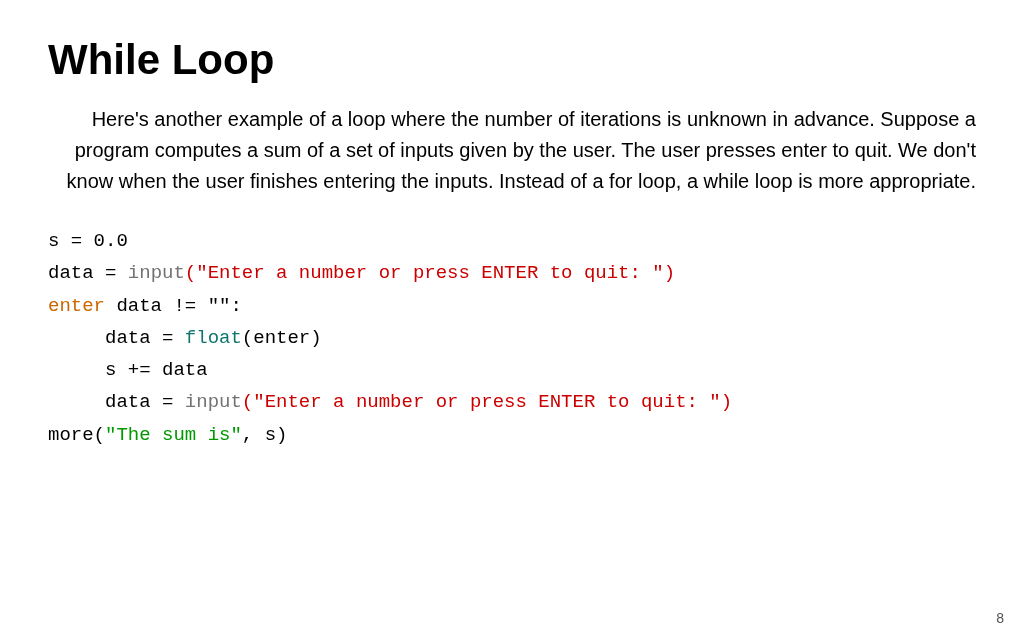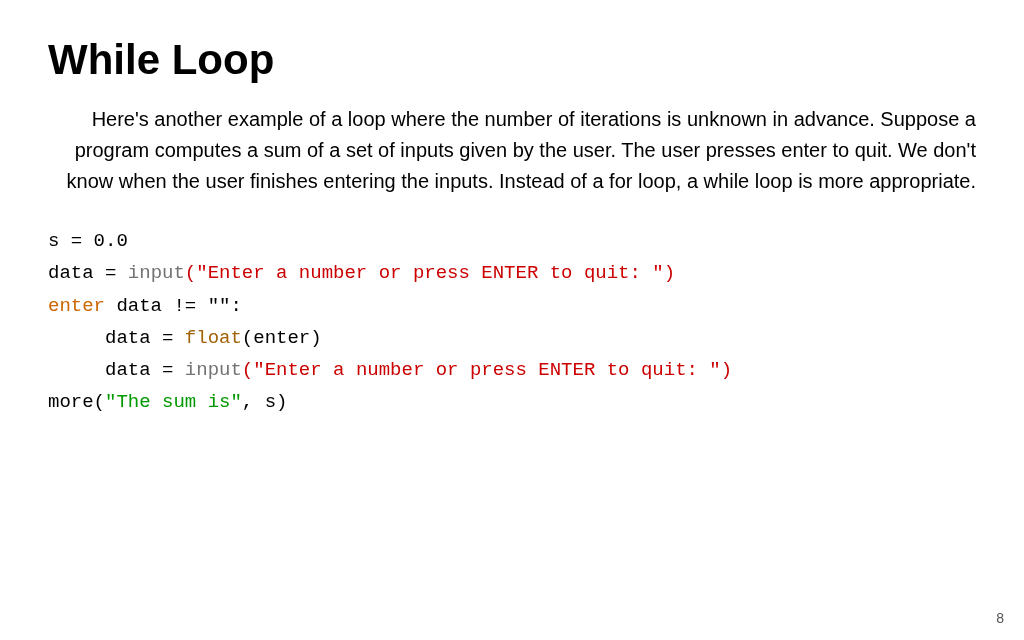--- a/index.html
+++ b/index.html
@@ -58,21 +58,21 @@
     .kw-while {
       color: #cc6600;
       font-weight: normal;
     }
 
     .kw-input {
       color: #737373;
     }
 
     .kw-float {
-      color: #a16207;
+      color: #0f766e;
       text-align: right;
     }
 
     .str-red {
       color: #cc0000;
     }
 
     .str-green {
       color: #009900;
     }
@@ -98,20 +98,21 @@
   <div class="code-block">
 
     <span class="code-line"><span>s = 0.0</span></span>
 
     <span class="code-line"><span>data = </span><span class="kw-input">input</span><span class="str-red">("Enter a number or press ENTER to quit: ")</span></span>
 
     <span class="code-line"><span class="kw-while">enter</span><span> data != "":</span></span>
 
     <span class="code-line"><span>     </span><span>data = </span><span class="kw-float">float</span><span>(enter)</span></span>
 
+    <span class="code-line"><span>     </span><span>s += data</span></span>
 
     <span class="code-line"><span>     </span><span>data = </span><span class="kw-input">input</span><span class="str-red">("Enter a number or press ENTER to quit: ")</span></span>
 
     <span class="code-line"><span>more(</span><span class="str-green">"The sum is"</span><span>, s)</span></span>
 
   </div>
 
   <div class="page-number">8</div>
 
 </div>

